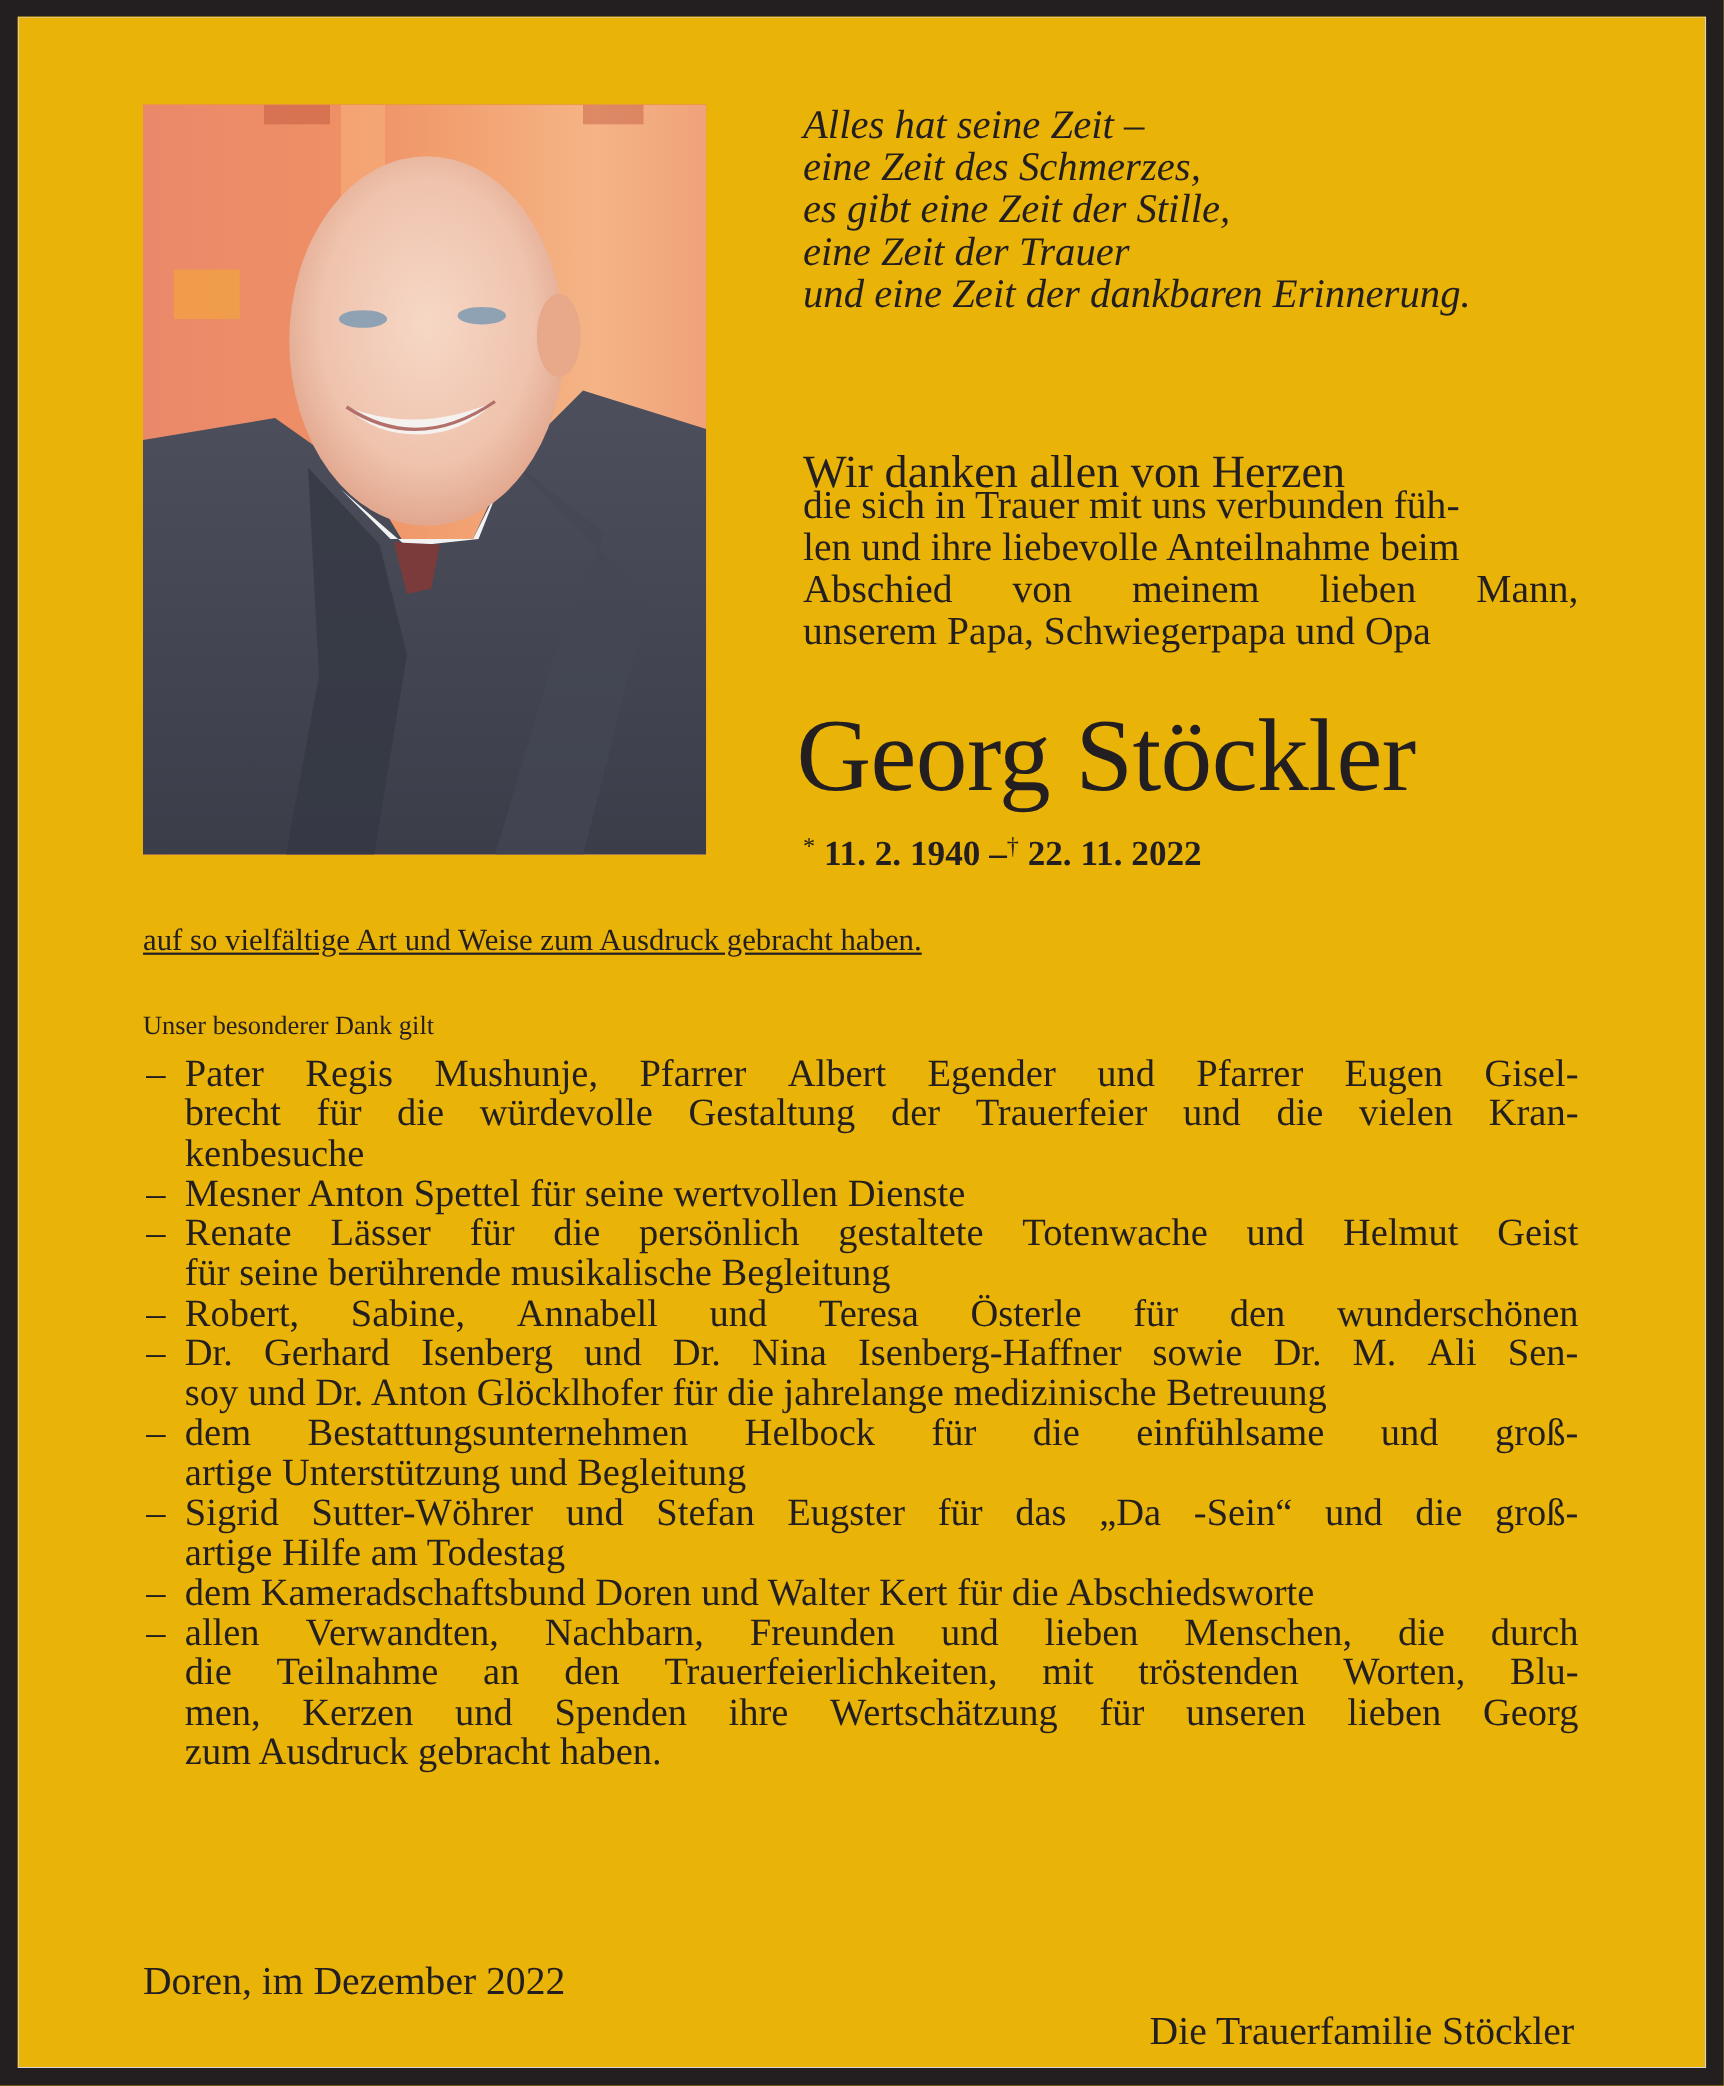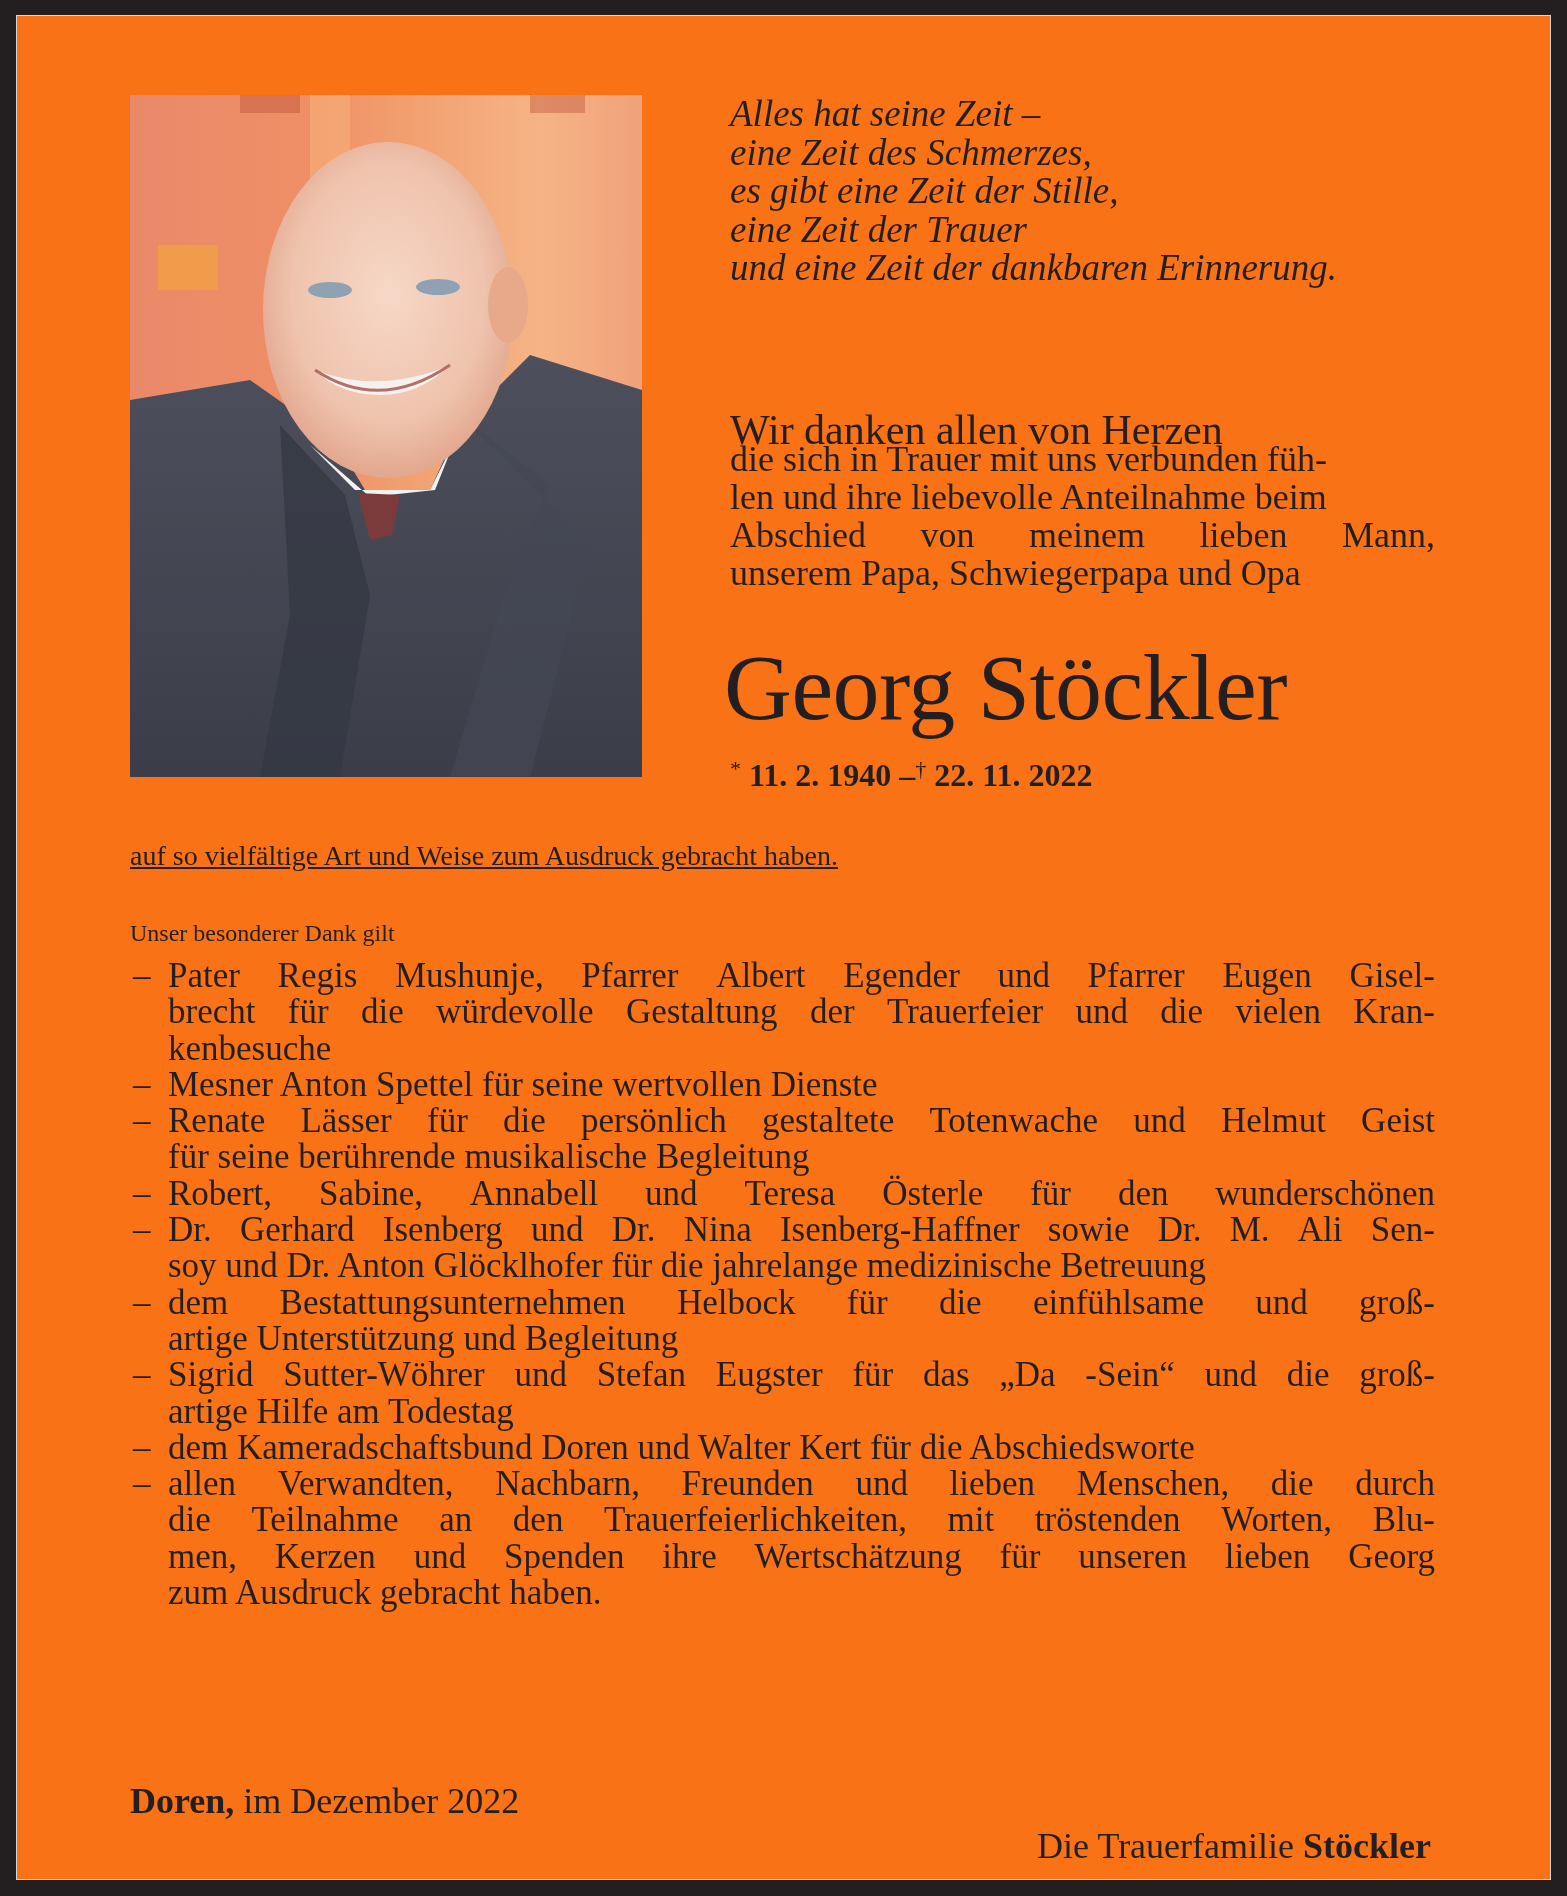--- a/index.html
+++ b/index.html
@@ -8,21 +8,21 @@
     background: #231f20;
     position: relative;
     overflow: hidden;
     font-family: "Liberation Serif", "DejaVu Serif", serif;
     color: #231f20;
   }
   .page {
     position: absolute;
     left: 16px; top: 15px;
     width: 1535px; height: 1865px;
-    background: #f97316;
+    background: #eab308;
     box-shadow: inset 0 0 0 1px #d6d6d6;
   }
   .photo {
     position: absolute;
     left: 114px; top: 80px;
     width: 512px; height: 682px;
     overflow: hidden;
     background: #e8825e;
   }
   .photo svg { display: block; width: 100%; height: 100%; }
@@ -110,21 +110,21 @@
     white-space: nowrap;
   }
   .footer-right {
     position: absolute;
     right: 120px; top: 1765px;
     font-size: 36px;
     line-height: 42px;
     white-space: nowrap;
     margin-top: 45px;
   }
-  b { font-weight: bold; }
+  b { font-weight: normal; }
 </style>
 </head>
 <body>
 
 <div class="page">
 
   <div class="photo" title="Portrait photo of Georg Stöckler">
     <svg viewBox="0 0 512 682" preserveAspectRatio="none">
       <defs>
         <linearGradient id="bg" x1="0" y1="0" x2="1" y2="0">

